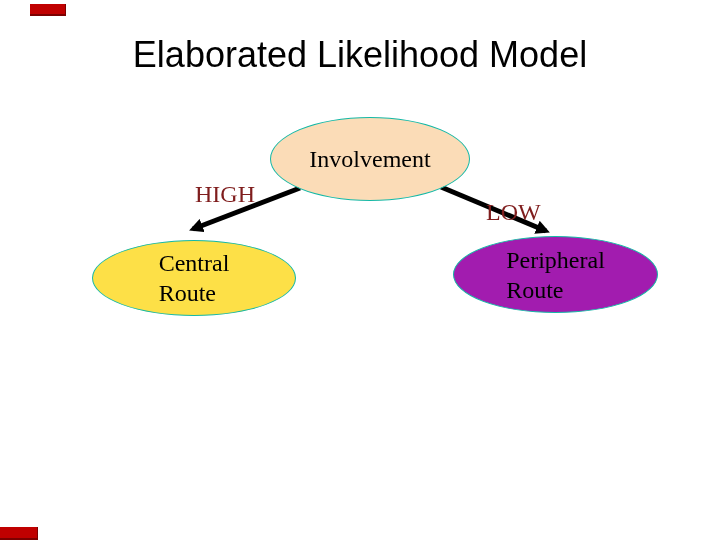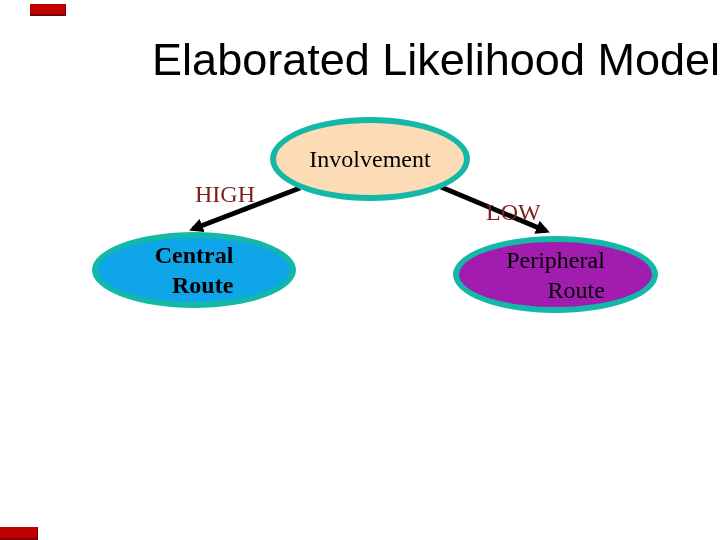--- a/index.html
+++ b/index.html
@@ -31,63 +31,62 @@
   .decor-bar.bottom {
     left: 0px; top: 527px;
     width: 37px; height: 11px;
   }
   
   .title {
     position: absolute;
     left: 0; top: 34px;
     width: 720px;
     margin: 0;
-    text-align: right;
+    text-align: center;
     font-family: "Liberation Sans", sans-serif;
-    font-size: 45px;
+    font-size: 36px;
     font-weight: 400;
     color: #000000;
     letter-spacing: 0px;
     white-space: nowrap;
   }
   
   .connectors {
     position: absolute;
     left: 0; top: 0;
     width: 720px; height: 540px;
     pointer-events: none;
   }
   
   .node {
     position: absolute;
-    border: 6px solid #14b8a6;
+    border: 1px solid #14b8a6;
     border-radius: 50%;
     display: flex;
     align-items: center;
     justify-content: center;
-    text-align: right;
+    text-align: left;
     box-sizing: border-box;
   }
   .node .node-label {
     font-family: "Liberation Serif", serif;
     font-size: 24px;
     line-height: 30px;
     color: #000000;
     white-space: pre-line;
   }
   .node.involvement {
     left: 270px; top: 117px;
     width: 200px; height: 84px;
     background: #fbdcb7;
   }
   .node.central {
-    left: 92px; top: 232px;
+    left: 92px; top: 240px;
     width: 204px; height: 76px;
-    background: #0ea5e9;
-    font-weight: bold;
+    background: #fde047;
   }
   .node.peripheral {
     left: 453px; top: 236px;
     width: 205px; height: 77px;
     background: #a21caf;
   }
   
   .edge-label {
     position: absolute;
     font-family: "Liberation Serif", serif;

